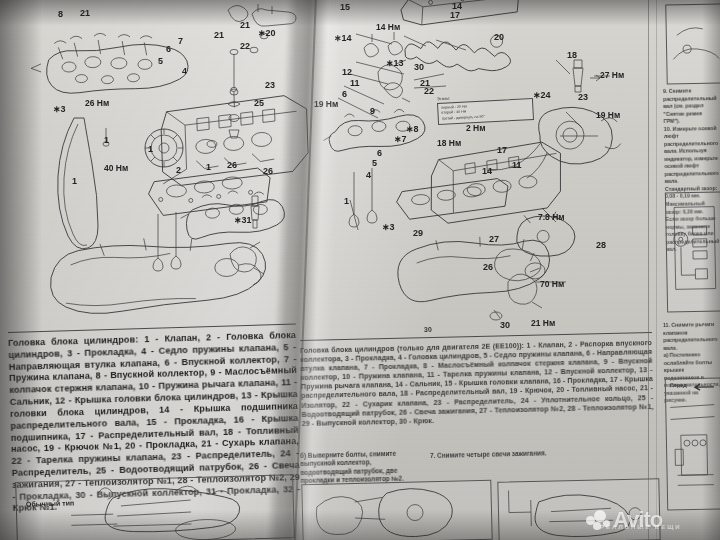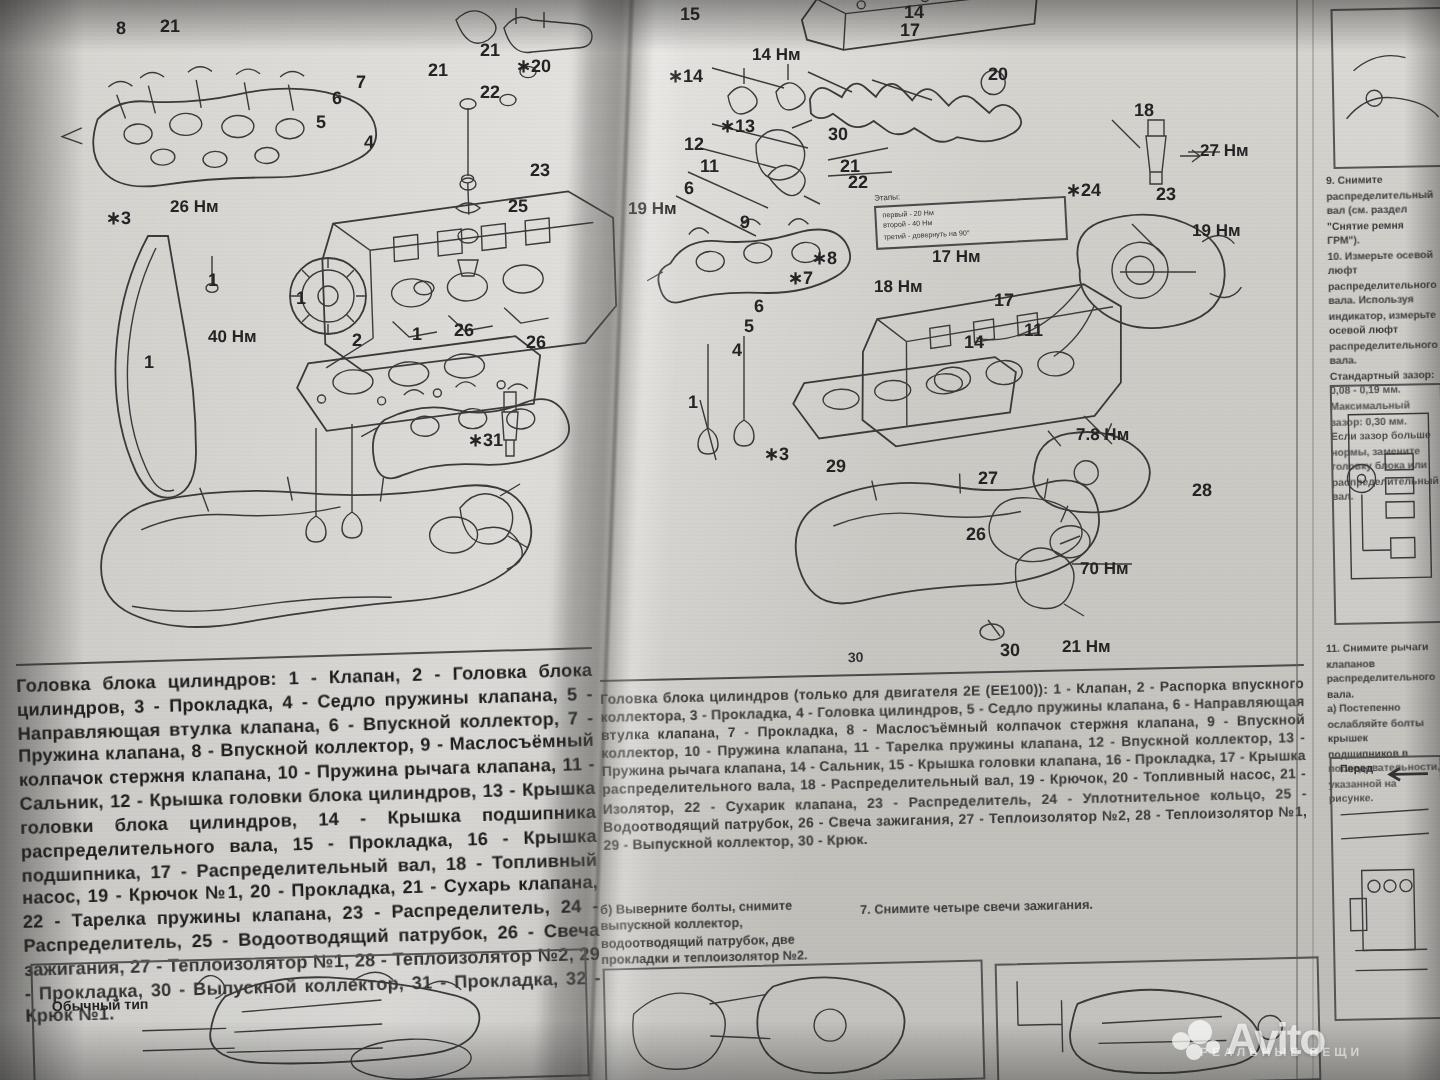--- a/index.html
+++ b/index.html
@@ -348,39 +348,39 @@
   </div>
 
   <div>
     <span class="num" style="left:340px;top:2px">15</span>
     <span class="num" style="left:452px;top:1px">14</span>
     <span class="num" style="left:450px;top:10px">17</span>
     <span class="nm" style="left:376px;top:22px">14 Нм</span>
     <span class="num" style="left:334px;top:33px">∗14</span>
     <span class="num" style="left:494px;top:32px">20</span>
     <span class="num" style="left:567px;top:50px">18</span>
-    <span class="num" style="left:360px;top:58px">∗13</span>
+    <span class="num" style="left:386px;top:58px">∗13</span>
     <span class="num" style="left:342px;top:67px">12</span>
     <span class="num" style="left:350px;top:78px">11</span>
     <span class="num" style="left:342px;top:89px">6</span>
     <span class="num" style="left:414px;top:62px">30</span>
     <span class="num" style="left:420px;top:78px">21</span>
     <span class="num" style="left:424px;top:86px">22</span>
     <span class="nm" style="left:600px;top:70px">27 Нм</span>
     <span class="nm" style="left:314px;top:99px">19 Нм</span>
     <span class="num" style="left:370px;top:106px">9</span>
     <span class="num" style="left:533px;top:90px">∗24</span>
     <span class="num" style="left:578px;top:92px">23</span>
     <span class="nm" style="left:596px;top:110px">19 Нм</span>
     <span class="num" style="left:394px;top:134px">∗7</span>
     <span class="num" style="left:377px;top:148px">6</span>
     <span class="num" style="left:372px;top:158px">5</span>
     <span class="num" style="left:366px;top:170px">4</span>
     <span class="num" style="left:406px;top:124px">∗8</span>
-    <span class="nm" style="left:466px;top:123px">17 Нм</span>
+    <span class="nm" style="left:466px;top:123px">2 Нм</span>
     <span class="nm" style="left:437px;top:138px">18 Нм</span>
     <span class="num" style="left:497px;top:145px">17</span>
     <span class="num" style="left:512px;top:160px">11</span>
     <span class="num" style="left:482px;top:166px">14</span>
     <span class="num" style="left:344px;top:196px">1</span>
     <span class="num" style="left:382px;top:222px">∗3</span>
     <span class="nm" style="left:538px;top:212px">7.8 Нм</span>
     <span class="num" style="left:413px;top:228px">29</span>
     <span class="num" style="left:489px;top:234px">27</span>
     <span class="num" style="left:596px;top:240px">28</span>

